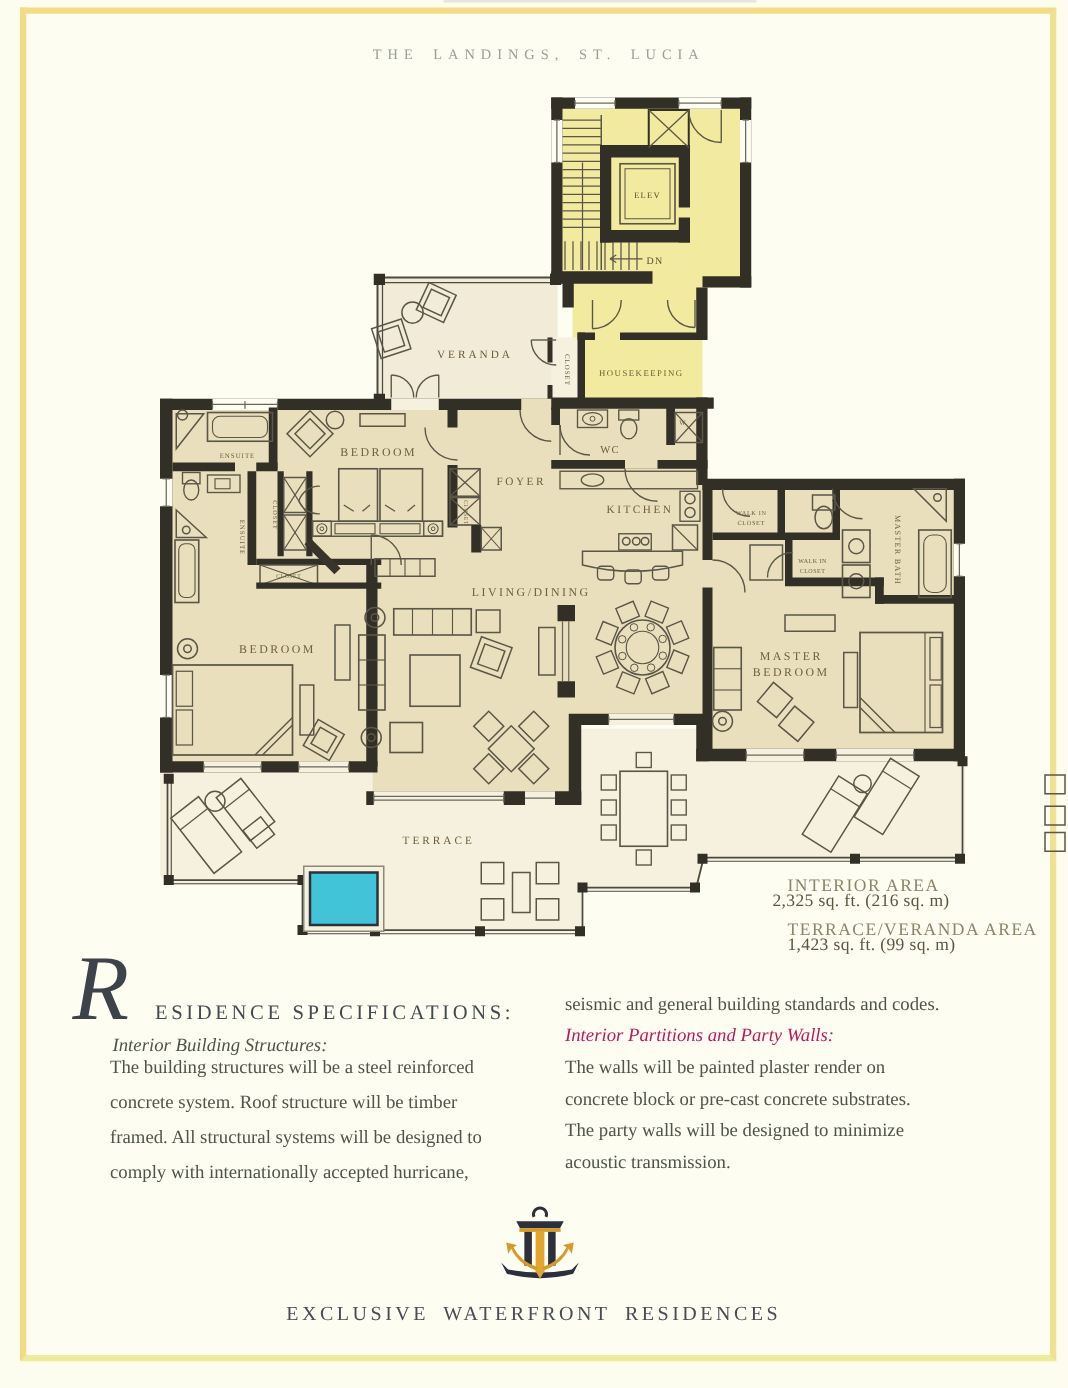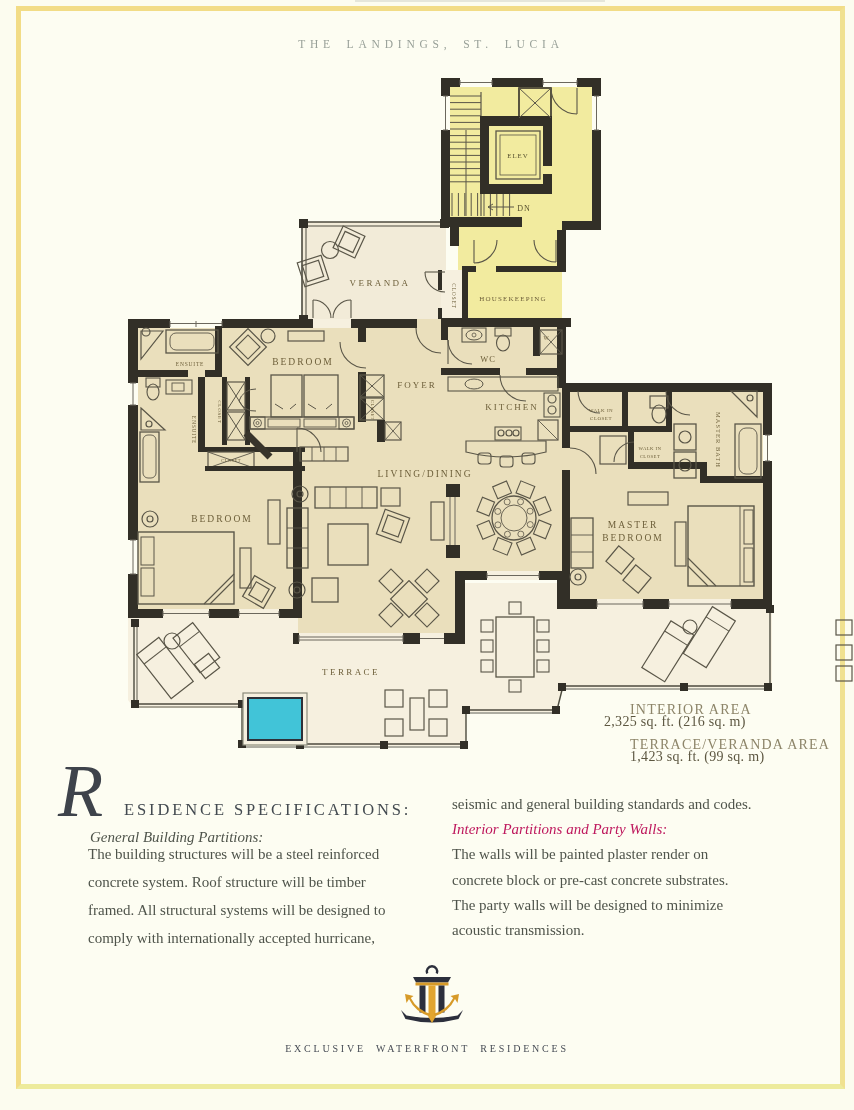--- a/index.html
+++ b/index.html
@@ -12,21 +12,21 @@
          font-size:11.5px;letter-spacing:4.8px;word-spacing:4px;color:#98a098;}
   .arealbl{position:absolute;font-size:14px;letter-spacing:1.2px;color:#8d8569;}
   .areaval{position:absolute;font-size:14px;color:#5c5640;letter-spacing:0.3px;}
   .specR{position:absolute;left:58px;top:754px;font-size:74px;font-style:italic;
          color:#3e434b;font-family:"Liberation Serif",serif;line-height:1;}
   .spechead{position:absolute;left:124px;top:800px;font-size:16.5px;letter-spacing:2.9px;
             color:#434a50;}
   .specital{font-style:italic;color:#be185d;}
   .speccol{position:absolute;font-size:15px;color:#4f544b;line-height:27.8px;}
   .botcap{position:absolute;left:0;top:1043px;width:854px;text-align:center;
-          font-size:10px;letter-spacing:2.8px;word-spacing:5px;color:#474c55;}
+          font-size:16px;letter-spacing:2.8px;word-spacing:5px;color:#474c55;}
 </style>
 </head>
 <body>
 
 <div class="page"></div>
 
 <div class="frame"></div>
 
 <div style="position:absolute;left:355px;top:0;width:250px;height:2px;background:#c2c6bc;opacity:.4"></div>
 
@@ -733,31 +733,31 @@
 
 <circle cx="690" cy="627" r="7" fill="none" stroke="#5a5648" stroke-width="1.2"></circle>
 
 <rect x="836" y="620" width="16" height="15" fill="none" stroke="#5a5648" stroke-width="1.2"></rect>
     <rect x="836" y="645" width="16" height="15" fill="none" stroke="#5a5648" stroke-width="1.2"></rect>
     <rect x="836" y="666" width="16" height="15" fill="none" stroke="#5a5648" stroke-width="1.2"></rect>
 </svg>
 
 <div class="arealbl" style="left:630px;top:702px;">INTERIOR AREA</div>
 
-<div class="areaval" style="left:604px;top:714px;">2,325 sq. ft. (216 sq. m)</div>
+<div class="areaval" style="left:618px;top:714px;">2,325 sq. ft. (216 sq. m)</div>
 
 <div class="arealbl" style="left:630px;top:737px;">TERRACE/VERANDA AREA</div>
 
 <div class="areaval" style="left:630px;top:749px;">1,423 sq. ft. (99 sq. m)</div>
 
 <div class="specR">R</div>
 
 <div class="spechead">ESIDENCE SPECIFICATIONS:</div>
 
-<div class="speccol specital" style="left:90px;top:824px;">General Building Partitions:</div>
+<div class="speccol specital" style="left:90px;top:824px;">Interior Building Structures:</div>
 
 <div class="speccol" style="left:88px;top:840px;width:390px;line-height:28px;">
 The building structures will be a steel reinforced<br>
 concrete system. Roof structure will be timber<br>
 framed. All structural systems will be designed to<br>
 comply with internationally accepted hurricane,
 </div>
 
 <div class="speccol" style="left:452px;top:792px;width:390px;line-height:25.2px;">
 seismic and general building standards and codes.<br>

